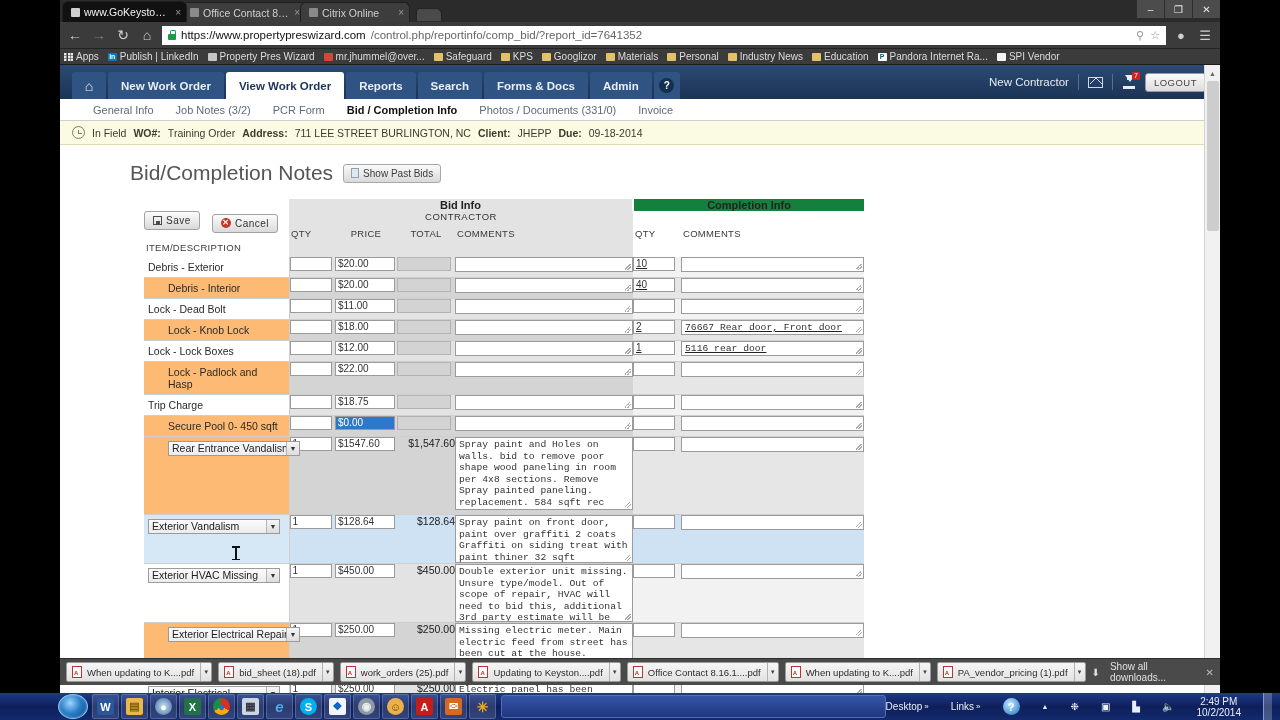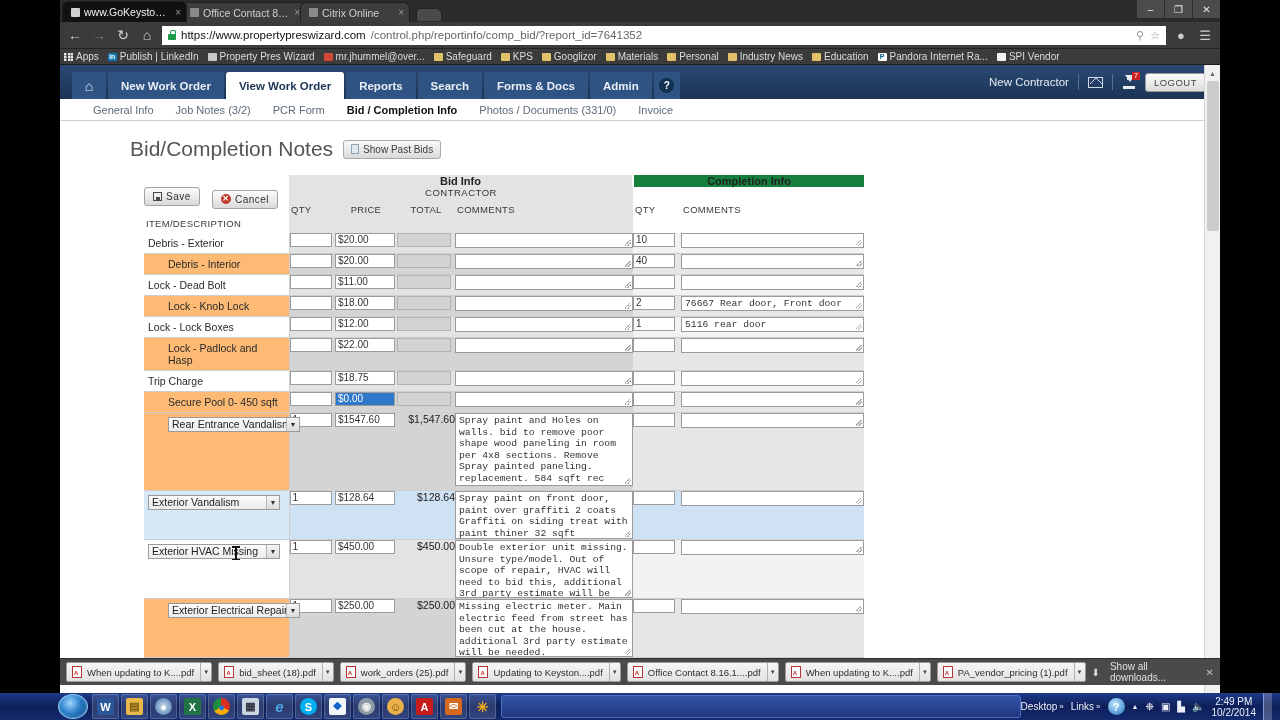--- a/index.html
+++ b/index.html
@@ -225,21 +225,21 @@
     font-size:8px; line-height:10px; text-align:center; font-weight:bold;
   }
 
   tr.r td { border-bottom:1px solid #cfcfcf; }
   td.desc {
     font-size:10.5px; color:#2a2a2a; padding:4px 4px 4px 4px;
     border-right:1px solid #cfcfcf;
     margin-top:35px;
   }
   td.bidzone { background:#e3e3e3; }
-  td.compzone { background:#f2f2f2; }
+  td.compzone { background:#f2f2f2;text-decoration:underline; }
   tr.alt td.bidzone { background:#d4d4d4; }
   tr.alt td.compzone { background:#e6e6e6; }
   tr.alt td.desc { background:#fdba74;padding-left:24px; }
   tr.sel td.bidzone { background:#cfe2f3; }
   tr.sel td.compzone { background:#cfe2f3; }
   tr.sel td.desc { background:#d6e7f5; }
 
   .inp {
     background:#fff; border:1px solid #9b9b9b; height:14px; font-size:10px;
     color:#333; padding:0 2px; font-family:"Liberation Sans",sans-serif;
@@ -326,21 +326,21 @@
     flex:0 0 30px;
   }
   .qlgroup { display:flex; align-items:center; height:25px; margin-left:3px; }
   .tbk {
     width:27px; height:25px; margin:0 1px; display:flex; align-items:center; justify-content:center;
     border-radius:2px; font-size:13px; font-weight:bold; color:#fff;
   }
   .tbk.grp { background:rgba(255,255,255,0.13); box-shadow:inset 0 0 0 1px rgba(255,255,255,0.18); }
   .ico-sq { width:17px; height:17px; border-radius:2px; display:flex; align-items:center; justify-content:center; font-size:11px; color:#fff; font-weight:bold; }
   .tray {
-    margin-left:auto; display:flex; align-items:center; gap:7px;
+    margin-left:auto; display:flex; align-items:center; gap:22px;
     padding-right:8px; color:#e9eef8; font-size:10px;
   }
   .traytxt { display:flex; align-items:center; gap:2px; }
   .traytxt sup { font-size:8px; }
   .tray-help {
     width:17px; height:17px; border-radius:50%;
     background:radial-gradient(circle at 40% 35%, #bfe6ff, #1f74c0);
     color:#fff; font-size:11px; font-weight:bold; display:flex; align-items:center; justify-content:center;
   }
   .clock { text-align:center; line-height:11px; font-size:10px; }
@@ -506,20 +506,32 @@
 
       <div class="subnav">
         <a href="#">General Info</a>
         <a href="#">Job Notes (3/2)</a>
         <a href="#">PCR Form</a>
         <a href="#" class="active">Bid / Completion Info</a>
         <a href="#">Photos / Documents (331/0)</a>
         <a href="#">Invoice</a>
       </div>
 
+      <div class="infobar">
+        <span class="clockicon"></span>
+        <span>In Field</span>
+        <b>WO#:</b>
+        <span>Training Order</span>
+        <b>Address:</b>
+        <span>711 LEE STREET BURLINGTON, NC</span>
+        <b>Client:</b>
+        <span>JHEPP</span>
+        <b>Due:</b>
+        <span>09-18-2014</span>
+      </div>
 
       <div class="titlerow">
         <span class="pagetitle">Bid/Completion Notes</span>
         <span class="btn-sm">
           <span class="pgico"></span>
           <span>Show Past Bids</span>
         </span>
       </div>
 
       <div class="bidwrap">

